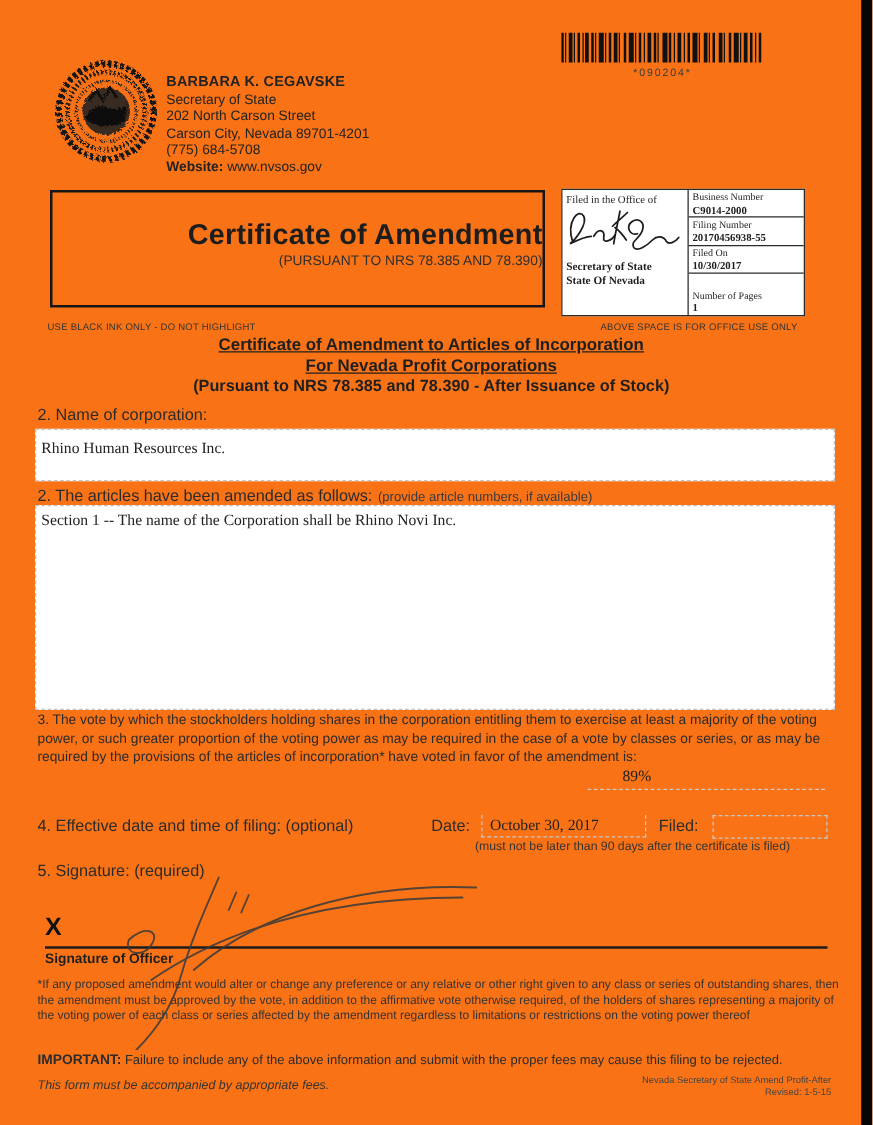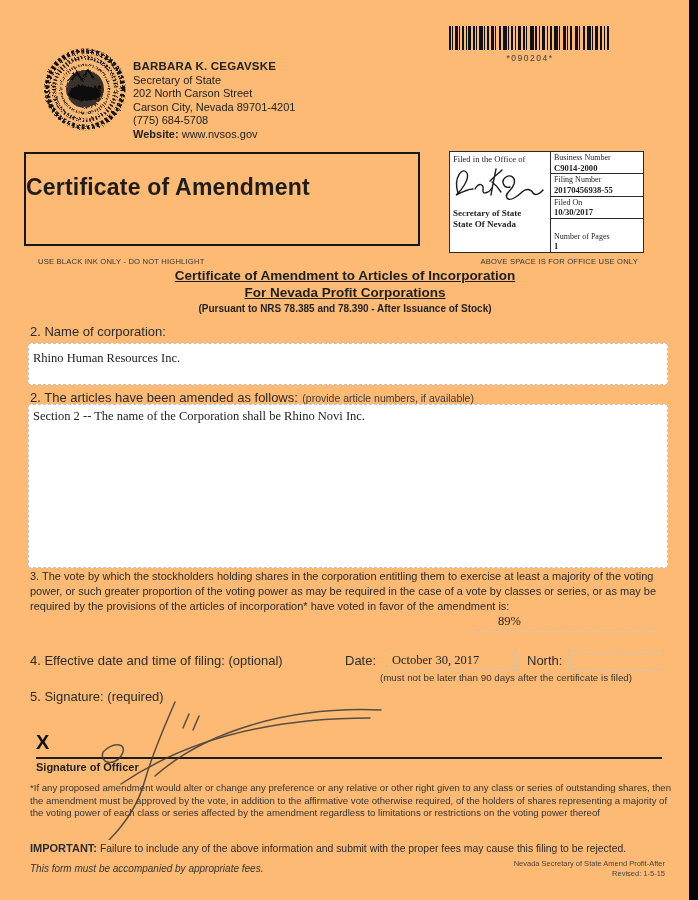--- a/index.html
+++ b/index.html
@@ -1,50 +1,50 @@
 <!DOCTYPE html>
 <html><head>
 <meta charset="utf-8">
 <style>
   html,body{margin:0;padding:0;background:#e8e8e8;}
-  .page{position:relative;width:698px;height:900px;background:#fdba74;overflow:hidden;
+  .page{position:relative;width:698px;height:900px;background:#f97316;overflow:hidden;
         font-family:"Liberation Sans",sans-serif;color:#2a2a2a;margin:0 auto;}
   .abs{position:absolute;}
   
   .scan-bar{position:absolute;right:0;top:0;width:9px;height:900px;background:#050505;}
   
   .hdr{left:133px;top:60px;font-size:11px;line-height:13.5px;color:#222;}
   .hdr .nm{font-weight:bold;font-size:11.5px;letter-spacing:.2px;}
   .hdr .web b{font-weight:bold;margin-top:36px;}
   
   .bc{left:449px;top:26px;}
   .bc-txt{left:449px;top:53px;width:162px;text-align:center;font-size:8.5px;letter-spacing:1.5px;color:#3a3a3a;}
   
-  .cert-box{left:24px;top:152px;width:392px;height:90px;border:2.5px solid #161616;text-align:left;}
+  .cert-box{left:40px;top:152px;width:392px;height:90px;border:2.5px solid #161616;text-align:right;}
   .cert-box .t{margin-top:20px;font-size:23px;font-weight:bold;color:#1d1d1d;letter-spacing:.2px;}
   .cert-box .s{margin-top:2px;font-size:11px;color:#2f2f2f;}
   
   .stamp{left:449px;top:151px;width:193px;height:100px;border:1.5px solid #2b2b2b;display:flex;
          font-family:"Liberation Serif",serif;color:#1e1e1e;background:#fff;}
   .stamp .lcell{width:94px;border-right:1.5px solid #2b2b2b;padding:2px 3px;position:relative;}
   .stamp .lcell .fl{font-size:8.6px;}
   .stamp .lcell .tt{position:absolute;top:56px;left:3px;font-size:9px;font-weight:bold;line-height:11px;}
   .stamp .rcol{flex:1;display:flex;flex-direction:column;}
   .stamp .rrow{flex:1;border-bottom:1.2px solid #2b2b2b;padding:1px 3px 0 3px;}
   .stamp .rrow:last-child{border-bottom:none;margin-top:12px;}
   .stamp .rl{font-size:8px;line-height:9.5px;}
   .stamp .rv{font-size:8.6px;font-weight:bold;line-height:10px;}
   .sig-svg{position:absolute;top:9px;left:0px;}
   
   .instr{left:38px;top:257px;width:600px;display:flex;justify-content:space-between;
          font-size:7.6px;color:#333;letter-spacing:.2px;}
   
   .ftitle{left:0;top:268px;width:690px;text-align:center;color:#1f1f1f;}
   .ftitle .l1,.ftitle .l2{font-size:13.5px;font-weight:bold;text-decoration:underline;line-height:16.5px;}
-  .ftitle .l3{font-size:10px;font-weight:bold;line-height:16px;}
+  .ftitle .l3{font-size:13px;font-weight:bold;line-height:16px;}
   
   .slabel{font-size:13px;color:#2b2b2b;}
   .hint{font-size:10.5px;color:#3a3a3a;}
   .fieldbox{border:1px dashed #c3c3c3;background:#fff;}
   .serifval{font-family:"Liberation Serif",serif;font-size:12.5px;color:#222;}
   .s3p{left:30px;top:569px;width:642px;font-size:11px;line-height:15px;color:#2b2b2b;}
   .pct{left:498px;top:614px;}
   .pct-line{left:470px;top:630px;width:190px;border-bottom:1px dashed #c9c9c9;height:1px;}
   .datebox{left:385px;top:652px;width:130px;height:17px;border:1px dashed #c6c6c6;border-top:none;}
   .timebox{left:570px;top:652px;width:90px;height:17px;border:1px dashed #c6c6c6;}
@@ -142,20 +142,21 @@
         <rect x="146" width="3" height="24"></rect>
       <rect x="151" width="2" height="24"></rect>
         <rect x="155" width="1" height="24"></rect>
         <rect x="158" width="2" height="24"></rect>
     </svg>
   </div>
   <div class="abs bc-txt">*090204*</div>
 
   <div class="abs cert-box">
     <div class="t">Certificate of Amendment</div>
+    <div class="s">(PURSUANT TO NRS 78.385 AND 78.390)</div>
   </div>
 
   <div class="abs stamp">
     <div class="lcell">
       <div class="fl">Filed in the Office of</div>
       <div class="sig-svg">
         <svg width="94" height="46" viewBox="0 0 94 46" fill="none" stroke="#1c1c1c" stroke-width="1.4" stroke-linecap="round">
           <path d="M8,32 C3,16 13,5 17,12 C20,18 11,30 6,34 C12,31 18,28 23,28"></path>
           <path d="M25,28 c4,-7 9,-5 8,1 c-1,5 6,3 9,-2"></path>
           <path d="M46,8 c-2,10 -4,19 -5,26 m-1,-14 c5,-5 9,-8 12,-11 m-10,12 c4,3 7,7 9,10"></path>
@@ -201,33 +202,33 @@
   <div class="abs slabel" style="left:30px;top:324px;">2. Name of corporation:</div>
   <div class="abs fieldbox" style="left:28px;top:343px;width:638px;height:40px;">
     <div class="serifval" style="padding:7px 4px;">Rhino Human Resources Inc.</div>
   </div>
 
   <div class="abs" style="left:30px;top:388px;">
     <span class="slabel">2. The articles have been amended as follows:</span>
     <span class="hint">(provide article numbers, if available)</span>
   </div>
   <div class="abs fieldbox" style="left:28px;top:404px;width:638px;height:162px;">
-    <div class="serifval" style="padding:4px 4px;">Section 2 -- The name of the Corporation shall be Rhino Novi Inc.</div>
+    <div class="serifval" style="padding:4px 4px;">Section 1 -- The name of the Corporation shall be Rhino Novi Inc.</div>
   </div>
 
   <div class="abs s3p">3. The vote by which the stockholders holding shares in the corporation entitling them to exercise at least a majority of the voting power, or such greater proportion of the voting power as may be required in the case of a vote by classes or series, or as may be required by the provisions of the articles of incorporation* have voted in favor of the amendment is:</div>
   <div class="abs serifval pct">89%</div>
   <div class="abs pct-line"></div>
 
   <div class="abs slabel" style="left:30px;top:653px;">4. Effective date and time of filing: (optional)</div>
   <div class="abs slabel" style="left:345px;top:653px;">Date:</div>
   <div class="abs datebox">
     <div class="serifval" style="padding:1px 6px;">October 30, 2017</div>
   </div>
-  <div class="abs slabel" style="left:527px;top:653px;">North:</div>
+  <div class="abs slabel" style="left:527px;top:653px;">Filed:</div>
   <div class="abs timebox">
     <div class="serifval"></div>
   </div>
   <div class="abs s4note">(must not be later than 90 days after the certificate is filed)</div>
 
   <div class="abs slabel" style="left:30px;top:689px;">5. Signature: (required)</div>
 
   <div class="abs xmark">X</div>
   <div class="abs sigrule"></div>
   <div class="abs sigcap">Signature of Officer</div>

